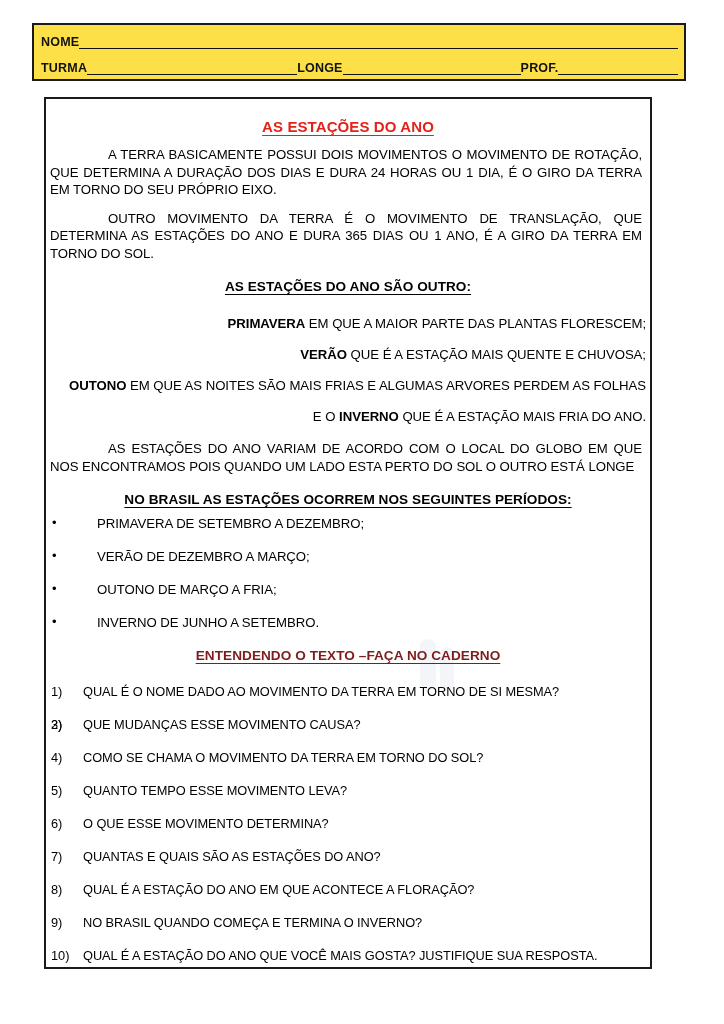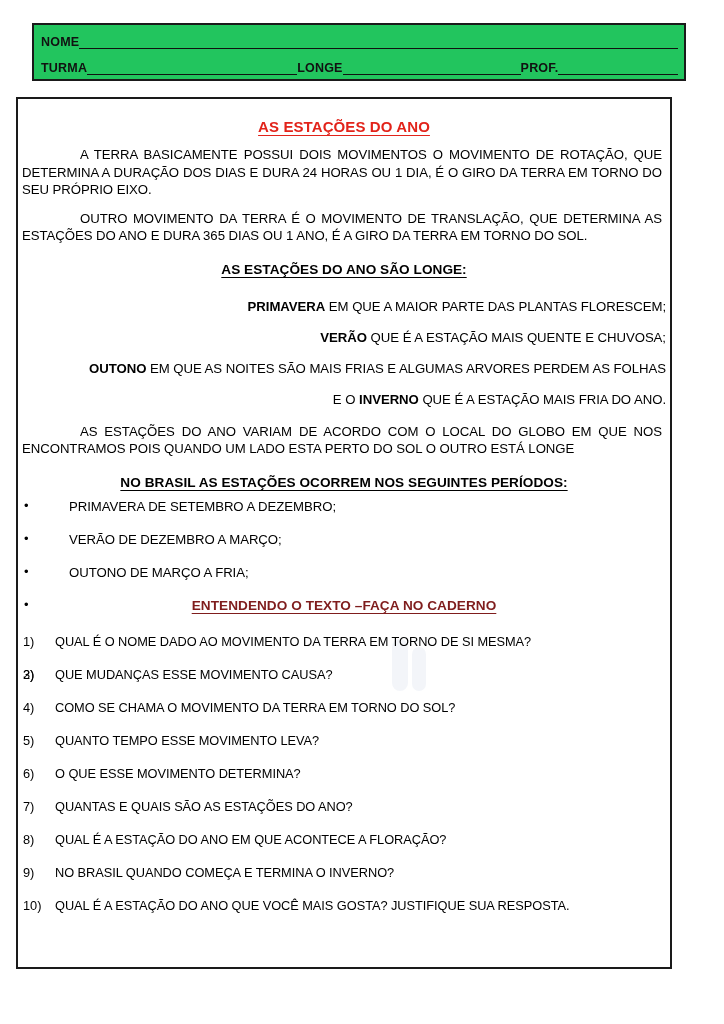--- a/index.html
+++ b/index.html
@@ -26,21 +26,21 @@
 
   
   .header-box {
     position: absolute;
     left: 32px;
     top: 23px;
     width: 654px;
     height: 58px;
     border: 2px solid #1a1a1a;
     box-sizing: border-box;
-    background: #22c55e;
+    background: #fde047;
   }
   .hdr-row {
     position: absolute;
     left: 7px;
     right: 6px;
     display: flex;
     align-items: flex-end;
     font-size: 12.5px;
     font-weight: bold;
     letter-spacing: 0.2px;
@@ -54,23 +54,23 @@
     border-bottom: 1.4px solid #111;
     height: 11px;
     margin-left: 0px;
   }
   .rule.fixed-turma { flex: 0 0 210px; }
   .rule.fixed-data  { flex: 0 0 178px; }
 
   
   .content-box {
     position: absolute;
-    left: 16px;
+    left: 44px;
     top: 97px;
-    width: 656px;
+    width: 608px;
     height: 872px;
     border: 2px solid #1a1a1a;
     box-sizing: border-box;
     background: #fff;
     padding: 2px;
   }
   .inner {
     position: absolute;
     left: 4px;
     top: 0px;
@@ -240,41 +240,41 @@
 
       <div class="title-red">
         <span class="u">AS ESTAÇÕES DO ANO</span>
       </div>
 
       <p class="body-par just">A TERRA BASICAMENTE POSSUI DOIS MOVIMENTOS O MOVIMENTO DE ROTAÇÃO, QUE DETERMINA A DURAÇÃO DOS DIAS E DURA 24 HORAS OU 1 DIA, É O GIRO DA TERRA EM TORNO DO SEU PRÓPRIO EIXO.</p>
 
       <p class="body-par just">OUTRO MOVIMENTO DA TERRA É O MOVIMENTO DE TRANSLAÇÃO, QUE DETERMINA AS ESTAÇÕES DO ANO E DURA 365 DIAS OU 1 ANO, É A GIRO DA TERRA EM TORNO DO SOL.</p>
 
       <h2 class="sub-head">
-        <span class="u">AS ESTAÇÕES DO ANO SÃO LONGE:</span>
+        <span class="u">AS ESTAÇÕES DO ANO SÃO OUTRO:</span>
       </h2>
 
       <ul class="season-list">
         <li><span></span><b>PRIMAVERA</b><span> EM QUE A MAIOR PARTE DAS PLANTAS FLORESCEM;</span></li>
         <li><span></span><b>VERÃO</b><span> QUE É A ESTAÇÃO MAIS QUENTE E CHUVOSA;</span></li>
         <li><span></span><b>OUTONO</b><span> EM QUE AS NOITES SÃO MAIS FRIAS E ALGUMAS ARVORES PERDEM AS FOLHAS</span></li>
         <li><span>E O </span><b>INVERNO</b><span> QUE É A ESTAÇÃO MAIS FRIA DO ANO.</span></li>
       </ul>
 
       <p class="body-par just">AS ESTAÇÕES DO ANO VARIAM DE ACORDO COM O LOCAL DO GLOBO EM QUE NOS ENCONTRAMOS POIS QUANDO UM LADO ESTA PERTO DO SOL O OUTRO ESTÁ LONGE</p>
 
       <h2 class="sub-head">
         <span class="u">NO BRASIL AS ESTAÇÕES OCORREM NOS SEGUINTES PERÍODOS:</span>
       </h2>
 
       <ul class="period-list">
         <li><span class="bul">•</span><span>PRIMAVERA DE SETEMBRO A DEZEMBRO;</span></li>
         <li><span class="bul">•</span><span>VERÃO DE DEZEMBRO A MARÇO;</span></li>
         <li><span class="bul">•</span><span>OUTONO DE MARÇO A FRIA;</span></li>
-        <li><span class="bul">•</span></li>
+        <li><span class="bul">•</span><span>INVERNO DE JUNHO A SETEMBRO.</span></li>
       </ul>
 
       <div class="q-head">
         <span class="u">ENTENDENDO O TEXTO –FAÇA NO CADERNO</span>
       </div>
 
       <ol class="q-list">
         <li><span class="num">1)</span><span>QUAL É O NOME DADO AO MOVIMENTO DA TERRA EM TORNO DE SI MESMA?</span></li>
         <li><span class="num">2)</span></li>
         <li><span class="num">3)</span><span>QUE MUDANÇAS ESSE MOVIMENTO CAUSA?</span></li>

